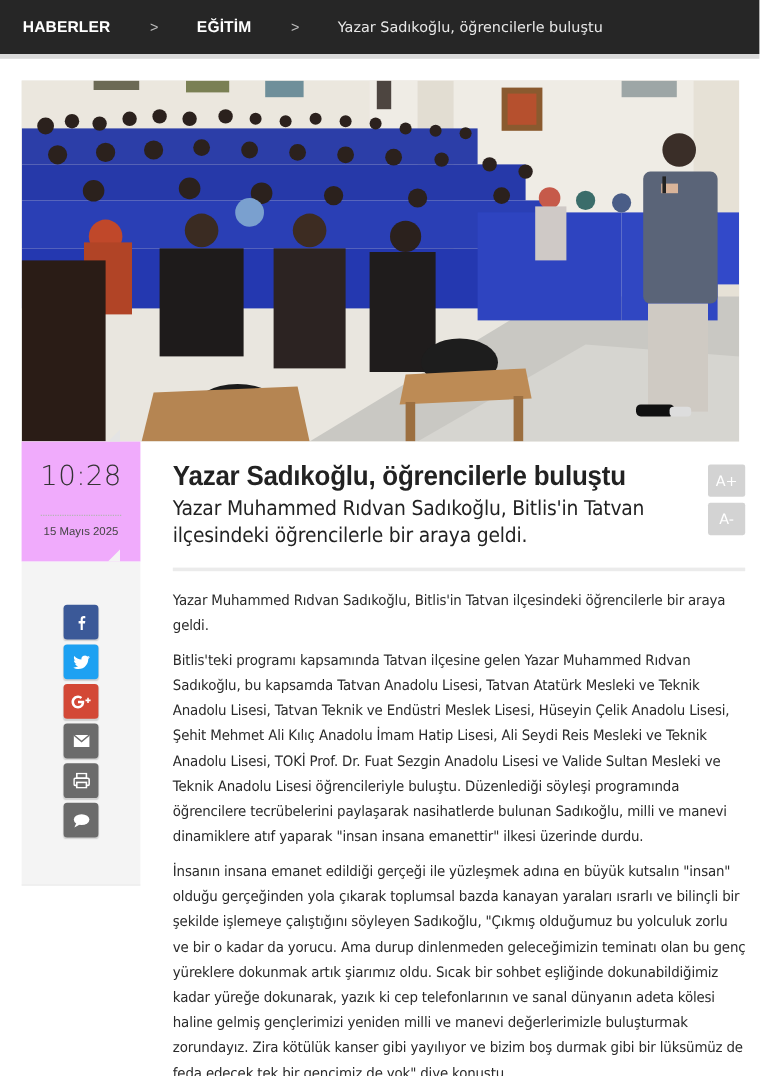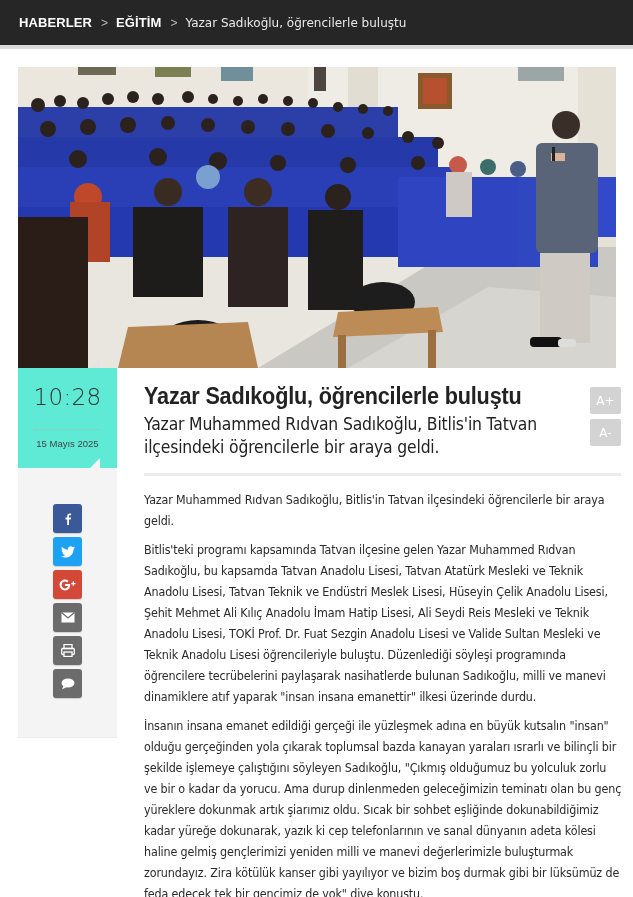--- a/index.html
+++ b/index.html
@@ -1,28 +1,28 @@
 <!DOCTYPE html>
 <html><head>
 <meta charset="utf-8">
 <style>
   * { box-sizing: border-box; margin: 0; padding: 0; }
   html, body { width: 633px; height: 897px; overflow: hidden; background: #ffffff; }
   body { font-family: "Liberation Sans", sans-serif; color: #222; position: relative; }
 
-  .topbar { position: absolute; left: 0; top: 0; width: 633px; height: 45px; background: #262626; display: flex; align-items: center; padding-left: 19px; }
+  .topbar { position: absolute; left: 0; top: 0; width: 633px; height: 45px; background: #262626; display: flex; align-items: center; padding-left: 19px; gap: 24px; }
   .topbar .crumb-strong { color: #fff; font-weight: bold; font-size: 13px; letter-spacing: 0.1px; }
   .topbar .sep { color: #bbb; font-size: 12px; margin: 0 8px 0 9px; }
   .topbar .crumb-current { color: #e8e8e8; font-size: 13px; font-family: "DejaVu Sans", sans-serif; font-size: 12px; }
   .topbar-shadow { position: absolute; left: 0; top: 45px; width: 633px; height: 4px; background: #d9d9d9; }
 
   .photo { position: absolute; left: 18px; top: 67px; width: 598px; height: 301px; overflow: hidden; background: #e9e6df; }
   .photo svg { display: block; }
 
-  .datebox { position: absolute; left: 18px; top: 368px; width: 99px; height: 100px; background: #5eead4; }
+  .datebox { position: absolute; left: 18px; top: 368px; width: 99px; height: 100px; background: #f0abfc; }
   .datebox .notch { position: absolute; right: 17px; top: -10px; width: 0; height: 0; border-left: 10px solid transparent; border-bottom: 10px solid #e4e4e4; }
   .datebox .notch2 { position: absolute; right: 17px; bottom: 0; width: 0; height: 0; border-left: 10px solid transparent; border-bottom: 10px solid #f4f4f4; }
   .time { position: absolute; left: 0; top: 16px; width: 99px; text-align: center; font-family: "DejaVu Sans", sans-serif; font-size: 23px; font-weight: 300; color: #333; letter-spacing: 0.3px; }
   .dots { position: absolute; left: 16px; top: 61px; width: 67px; border-top: 1px dotted #b5b5b5; }
   .date { position: absolute; left: 0; top: 70px; width: 99px; text-align: center; font-size: 9.5px; color: #444; }
 
   .share-panel { position: absolute; left: 18px; top: 468px; width: 99px; height: 270px; background: #f4f4f4; border-bottom: 1px solid #ececec; }
   .share-btn { position: absolute; left: 35px; width: 29px; height: 29px; border-radius: 3px; display: flex; align-items: center; justify-content: center; color: #fff; box-shadow: 0 1px 1px rgba(0,0,0,0.15); }
   .share-btn svg { display: block; }
 

